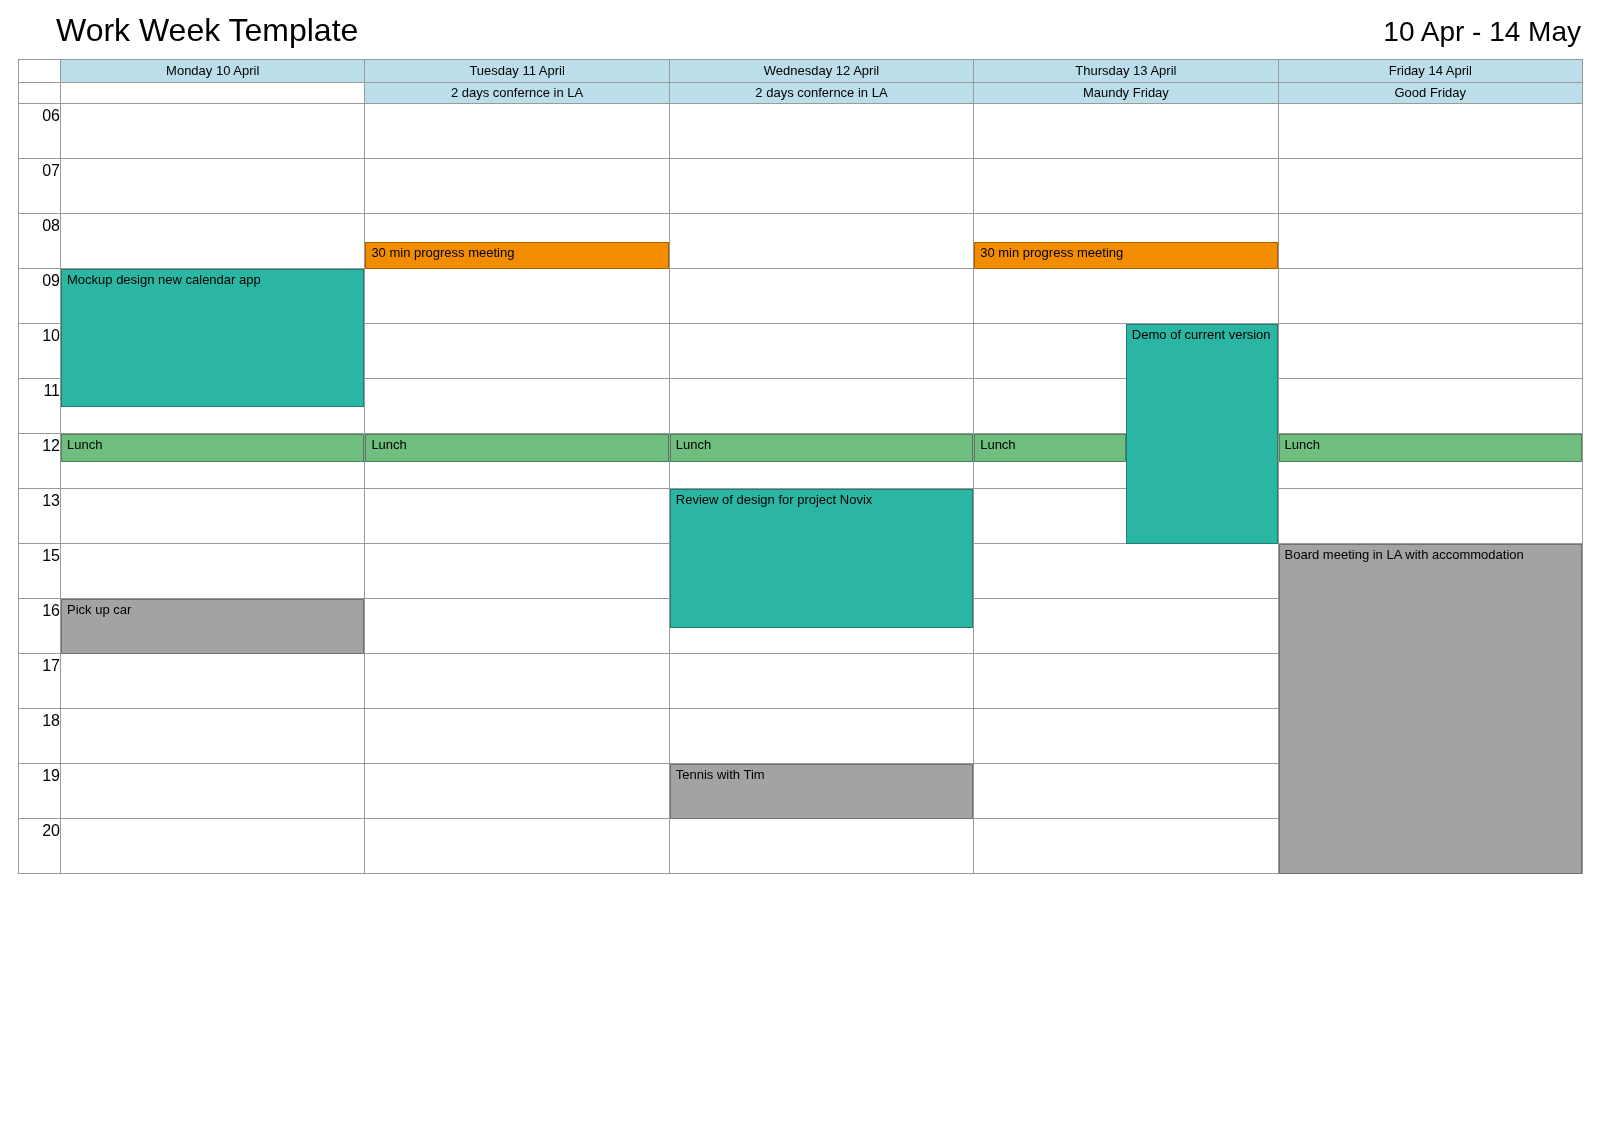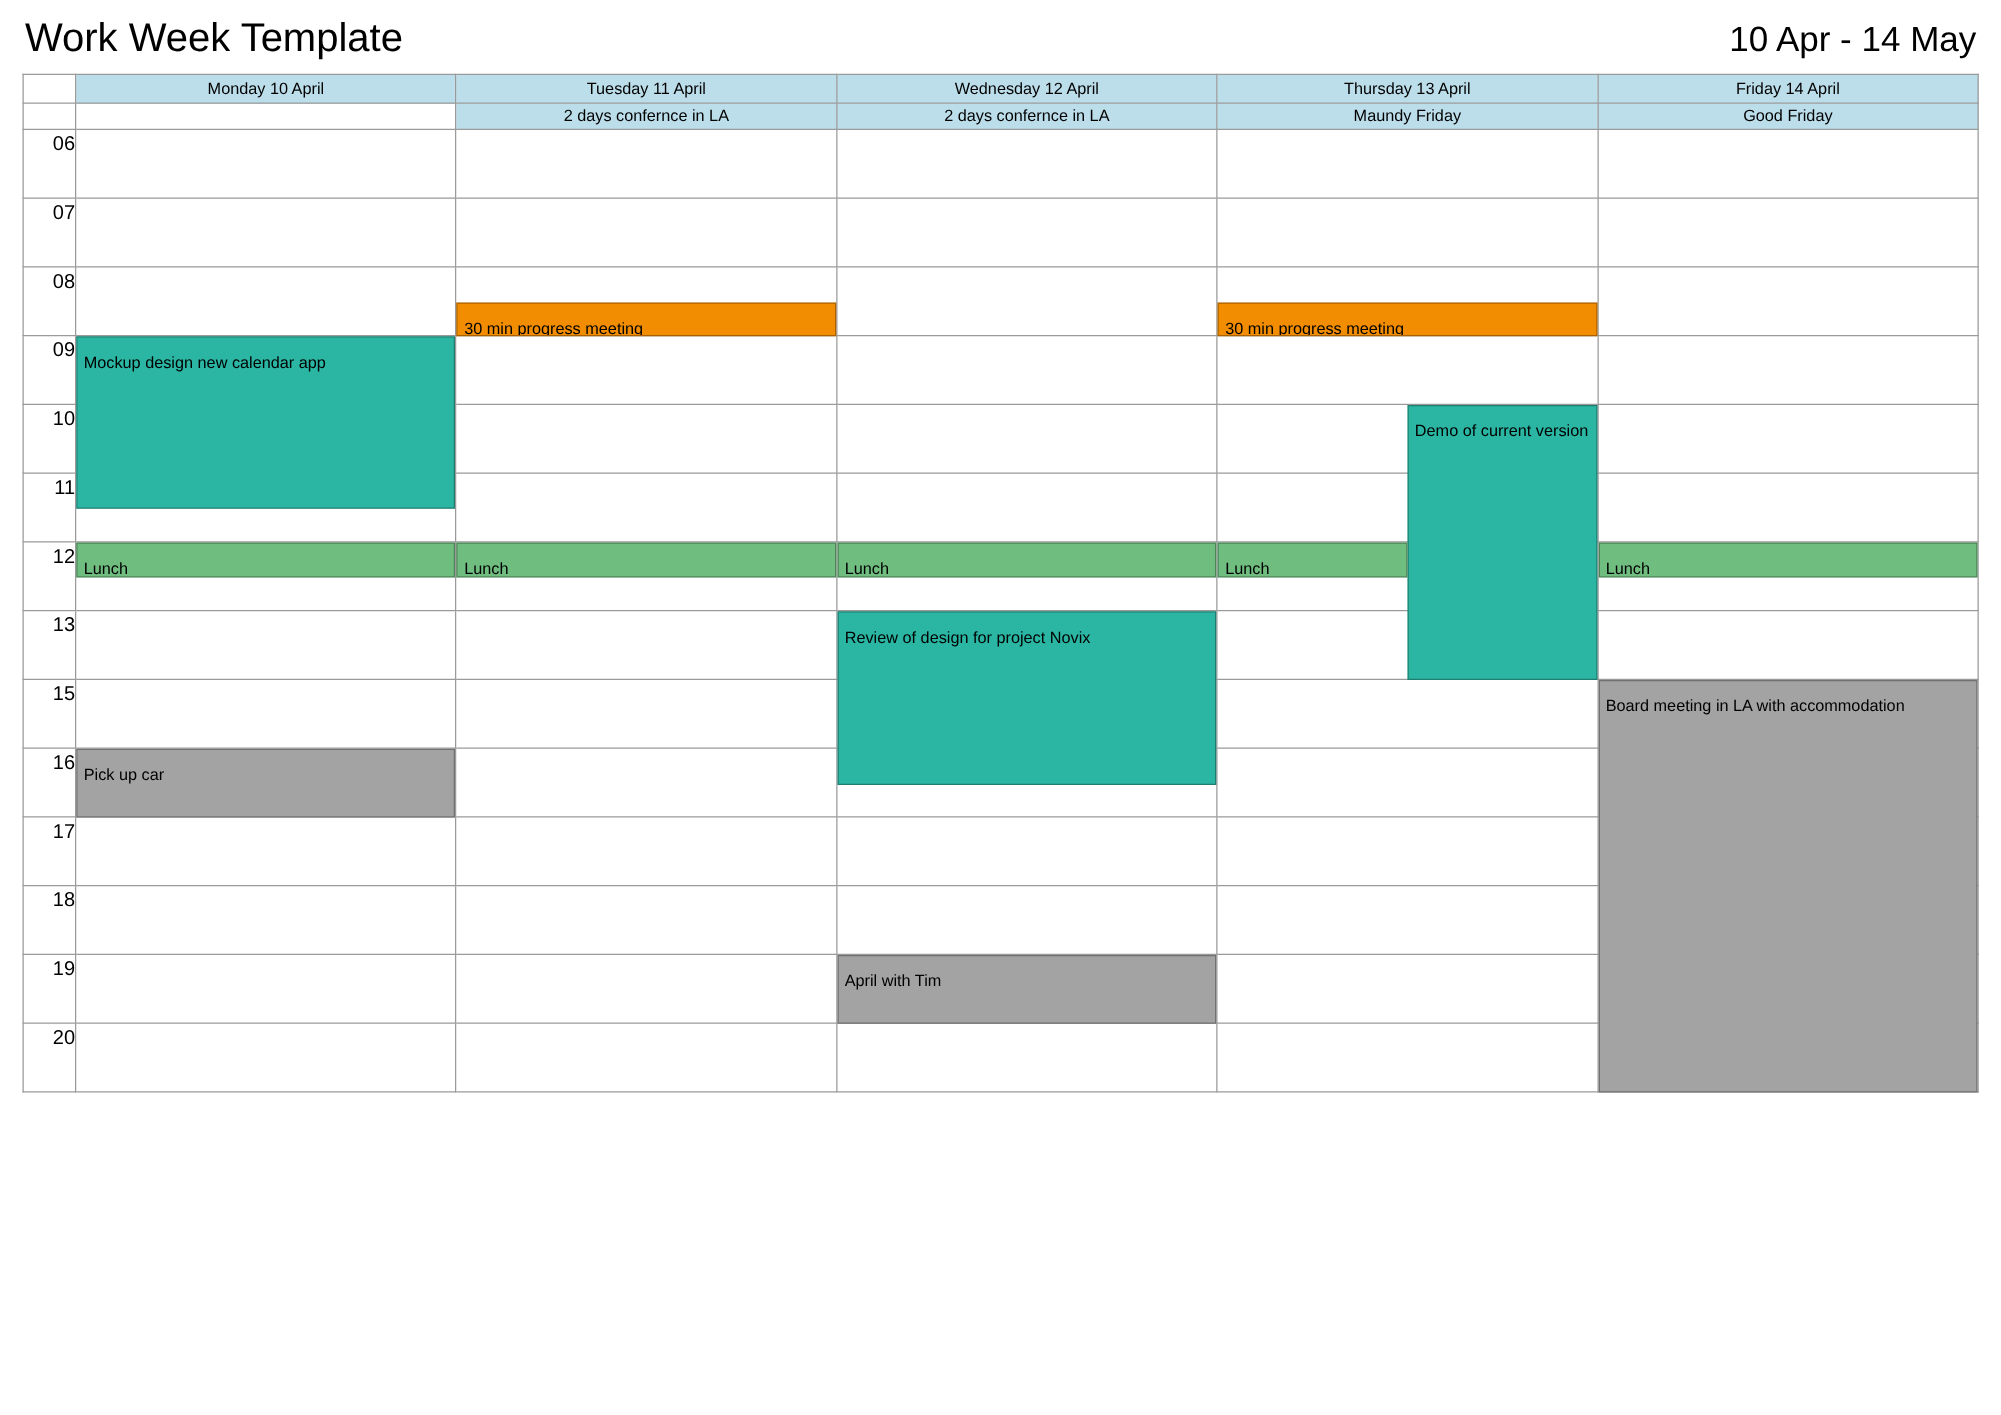--- a/index.html
+++ b/index.html
@@ -9,20 +9,21 @@
     font-family: Arial, Helvetica, sans-serif;
     background: #fff;
     color: #000;
   }
   .hdr {
     display: flex;
     justify-content: space-between;
     align-items: baseline;
     margin-bottom: 10px;
     padding: 0 2px;
+    margin-left: 36px;
   }
   .hdr h1 {
     margin: 0;
     font-size: 32px;
     font-weight: 400;
   }
   .hdr .range {
     font-size: 28px;
     font-weight: 400;
   }
@@ -60,21 +61,21 @@
     height: 55px;
   }
   tr.hour-row > td.day-cell {
     height: 55px;
     position: relative;
     padding: 0;
   }
   .evt {
     position: absolute;
     left: 0; right: 0;
-    padding: 12px 5px;
+    padding: 2px 5px;
     font-size: 13px;
     line-height: 16px;
     border: 1px solid rgba(0,0,0,0.3);
     border-top: 1px solid rgba(0,0,0,0.3);
     border-left: 1px solid rgba(0,0,0,0.3);
     overflow: hidden;
   }
   .c-teal   { background: #2bb6a3; color: #000; }
   .c-orange { background: #f28c00; color: #000; }
   .c-green  { background: #6fbd7f; color: #000; }
@@ -234,21 +235,21 @@
         <td class="day-cell"></td>
         <td class="day-cell"></td>
         <td class="day-cell"></td>
         <td class="day-cell"></td>
       </tr>
       <tr class="hour-row">
         <td class="time-cell">19</td>
         <td class="day-cell"></td>
         <td class="day-cell"></td>
         <td class="day-cell">
-          <div class="evt c-blue" style="top: 0px; height: 55px;">April with Tim</div>
+          <div class="evt c-blue" style="top: 0px; height: 55px;">Tennis with Tim</div>
         </td>
         <td class="day-cell"></td>
         <td class="day-cell"></td>
       </tr>
       <tr class="hour-row">
         <td class="time-cell">20</td>
         <td class="day-cell"></td>
         <td class="day-cell"></td>
         <td class="day-cell"></td>
         <td class="day-cell"></td>

